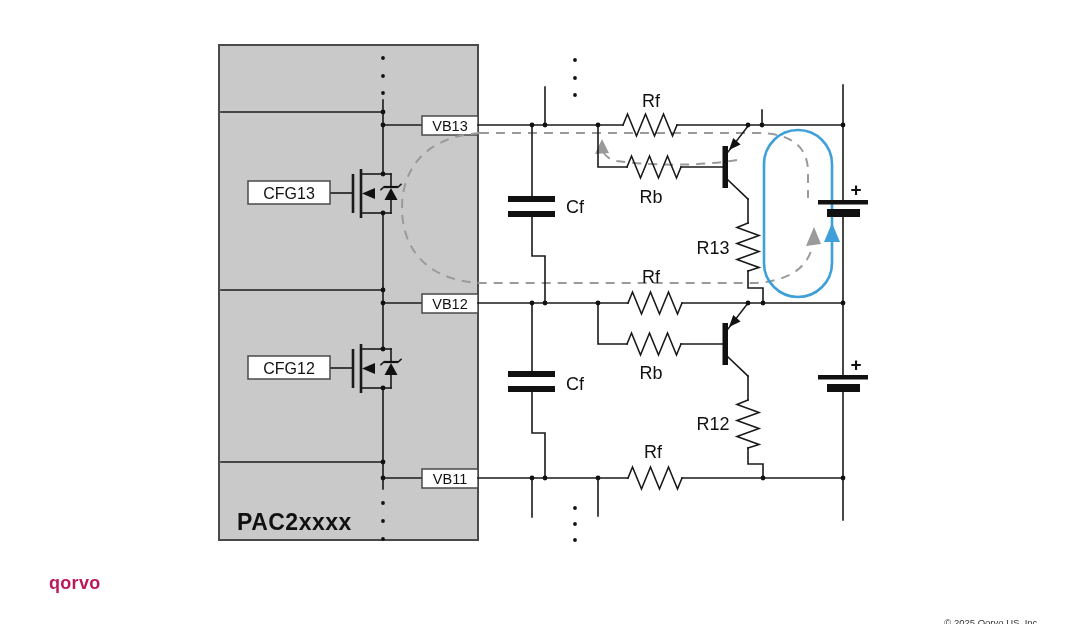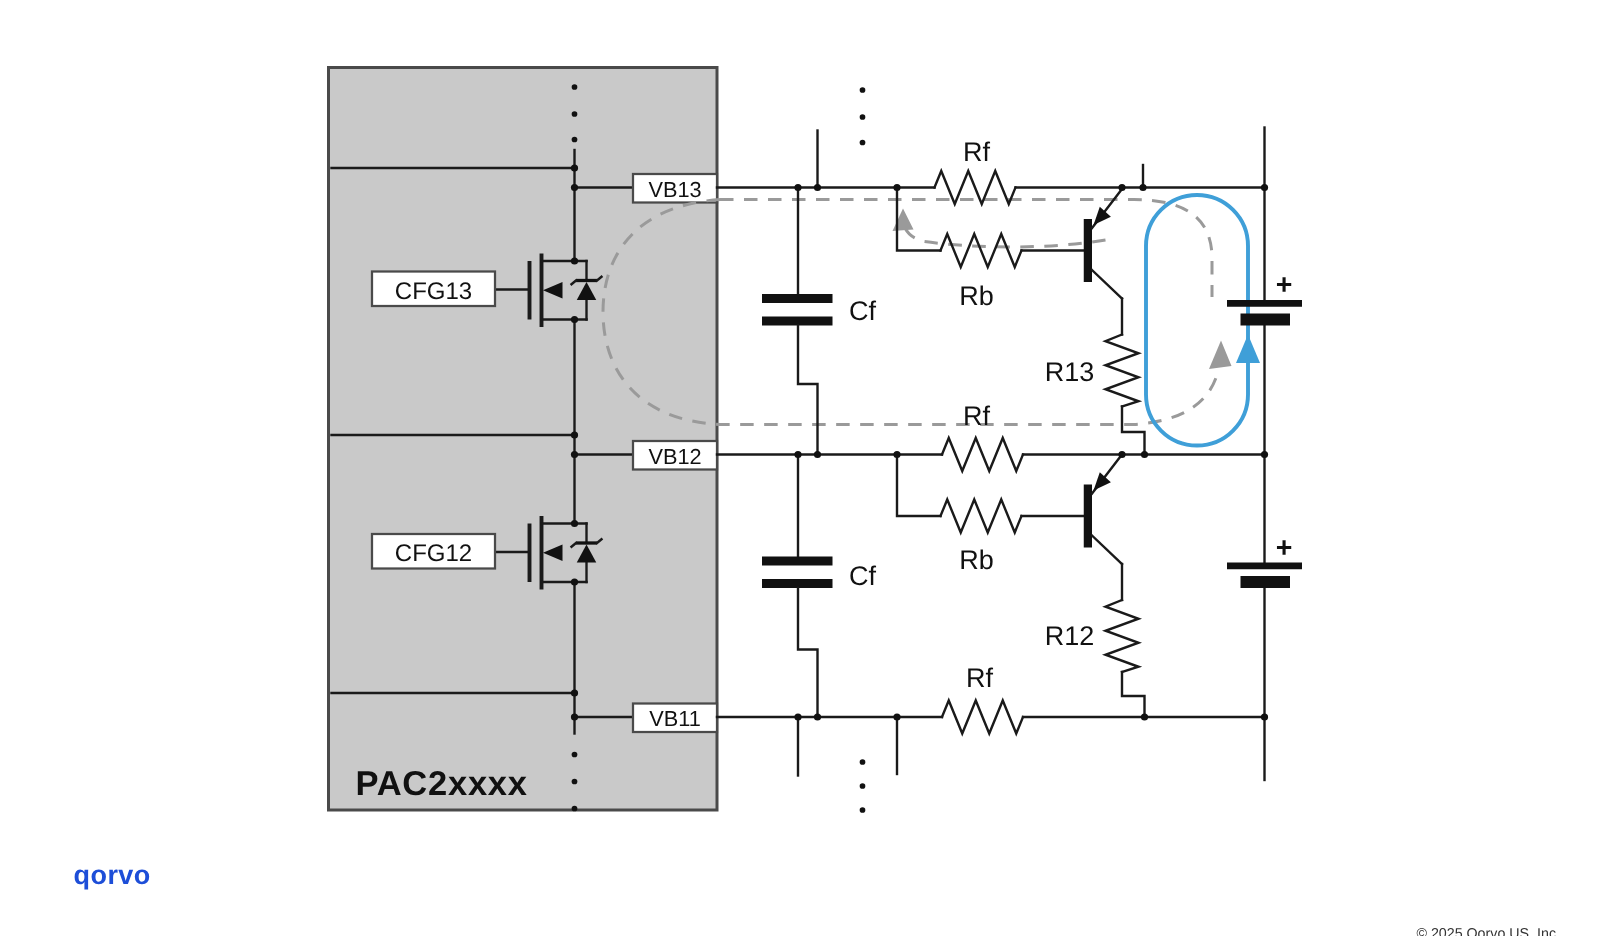--- a/index.html
+++ b/index.html
@@ -14,21 +14,21 @@
   .dash{fill:none;stroke:#9a9a9a;stroke-width:2;stroke-dasharray:9 7;stroke-linecap:butt;}
   .garrow{fill:#9a9a9a;stroke:none;}
   .blue{fill:none;stroke:#3f9fd8;stroke-width:2.6;}
   .barrow{fill:#3f9fd8;stroke:none;}
   .lbl{font-size:18px;}
   .pin{font-size:14.5px;}
   .cfg{font-size:16px;}
   .pac{font-size:23px;font-weight:600;letter-spacing:.5px;}
   .plus{font-size:19px;font-weight:700;}
   .logo{position:absolute;left:49px;top:573px;font-size:18px;font-weight:800;
-        letter-spacing:.3px;color:#1d4ed8;}
+        letter-spacing:.3px;color:#be185d;}
   .copy{position:absolute;right:40px;top:583px;font-size:9.5px;color:#333;margin-top:34px;}
 </style>
 </head>
 <body>
 
 <div class="canvas">
 <svg width="1080" height="624" viewBox="0 0 1080 624">
 
   <g>
     <rect x="219" y="45" width="259" height="495" fill="#c9c9c9" stroke="#4a4a4a" stroke-width="2"></rect>

